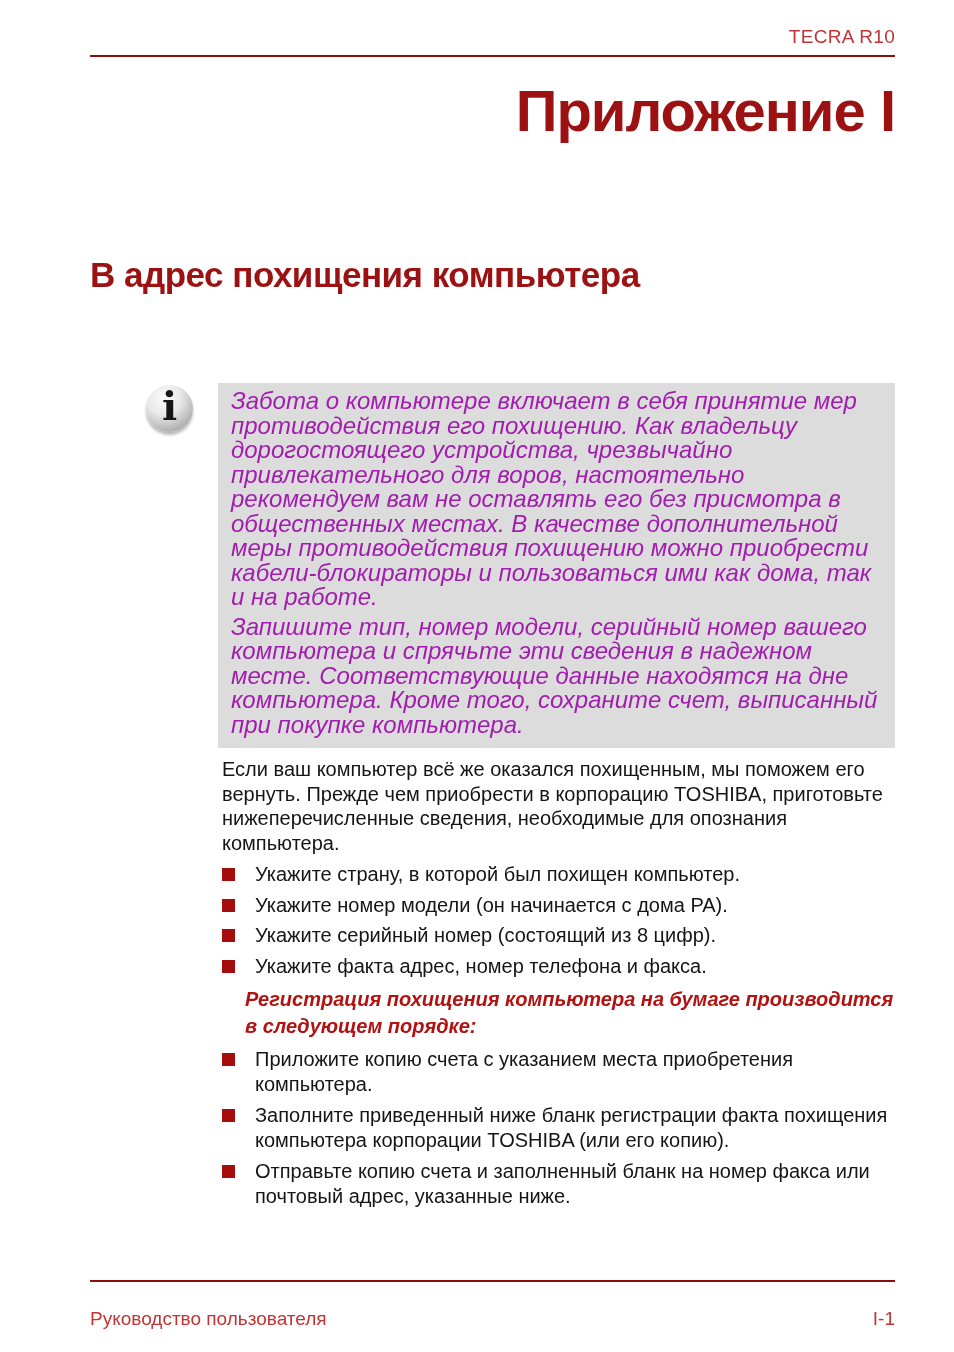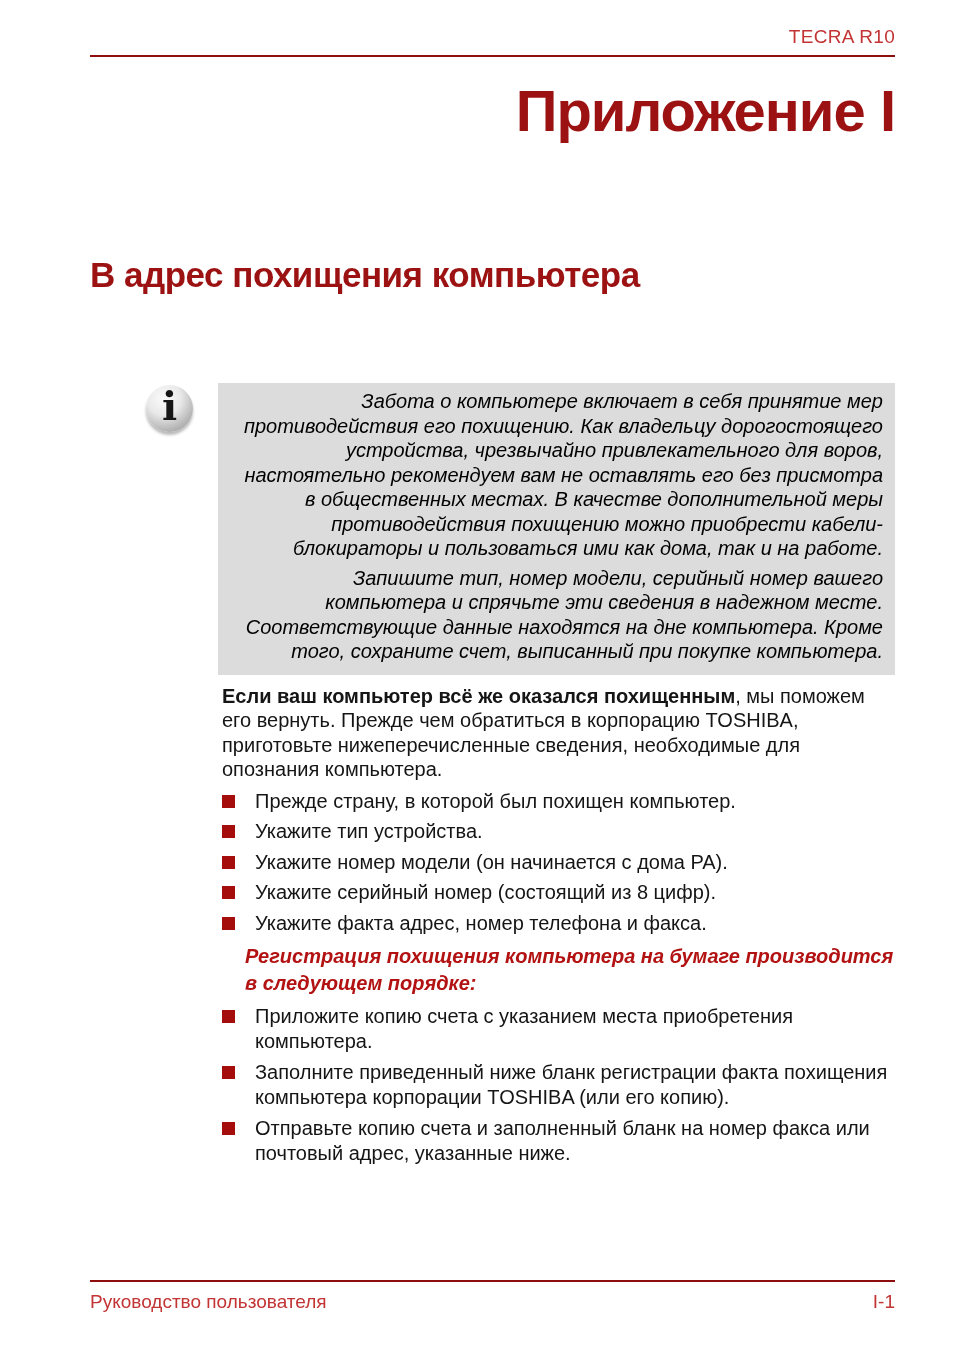--- a/index.html
+++ b/index.html
@@ -38,49 +38,49 @@
     box-shadow:0 3px 3px rgba(0,0,0,.28);
     display:flex; align-items:center; justify-content:center;
   }
   .info-glyph {
     font-family:"DejaVu Serif","Liberation Serif",serif;
     font-weight:bold; font-size:40px; line-height:1; color:#161616;
     transform:translateY(-3px);
   }
   .note-box {
     flex:1; background:#dcdcdc; padding:6px 12px 11px 13px;
-    font-style:italic; font-size:20px; line-height:24.5px; color:#000000;text-align:right;
+    font-style:italic; font-size:24px; line-height:24.5px; color:#a21caf;
   }
   .note-box p + p { margin-top:5px; }
 
   
   .content { margin-left:132px; }
   .intro { margin-top:9px; font-size:20px; line-height:24.5px; }
-  .intro .lead { font-weight:bold; }
+  .intro .lead { font-weight:normal; }
 
   ul.bullets { list-style:none; margin-top:7px; }
   ul.bullets li {
     position:relative; padding-left:33px;
     font-size:20px; line-height:24.5px; margin-bottom:6px;
   }
   ul.bullets li .sq {
     position:absolute; left:0; top:6px; width:13px; height:13px; background:#a50d0d;
   }
 
   .reg-heading {
     margin-top:8px; color:#b31212; font-weight:bold; font-style:italic;
     font-size:20px; line-height:27px; max-width:660px;margin-left:23px;
   }
   ul.bullets.second { margin-top:7px; }
   ul.bullets.second li { margin-bottom:7px; }
 
   
   .footer {
     position:absolute; left:90px; right:59px; top:1280px;
-    border-top:2px solid #8e0e0e; padding-top:9px;
+    border-top:2px solid #8e0e0e; padding-top:26px;
     display:flex; justify-content:space-between; align-items:baseline;
     color:#c33434; font-size:19px;
   }
 </style>
 </head>
 <body>
 
 <div class="page">
 
   <div class="header">
@@ -98,25 +98,24 @@
       </div>
     </div>
     <div class="note-box">
       <p>Забота о компьютере включает в себя принятие мер противодействия его похищению. Как владельцу дорогостоящего устройства, чрезвычайно привлекательного для воров, настоятельно рекомендуем вам не оставлять его без присмотра в общественных местах. В качестве дополнительной меры противодействия похищению можно приобрести кабели-блокираторы и пользоваться ими как дома, так и на работе.</p>
       <p>Запишите тип, номер модели, серийный номер вашего компьютера и спрячьте эти сведения в надежном месте. Соответствующие данные находятся на дне компьютера. Кроме того, сохраните счет, выписанный при покупке компьютера.</p>
     </div>
   </div>
 
   <div class="content">
 
-    <p class="intro"><span class="lead">Если ваш компьютер всё же оказался похищенным</span><span>, мы поможем его вернуть. Прежде чем обратиться в корпорацию TOSHIBA, приготовьте нижеперечисленные сведения, необходимые для опознания компьютера.</span></p>
+    <p class="intro"><span class="lead">Если ваш компьютер всё же оказался похищенным</span><span>, мы поможем его вернуть. Прежде чем приобрести в корпорацию TOSHIBA, приготовьте нижеперечисленные сведения, необходимые для опознания компьютера.</span></p>
 
     <ul class="bullets">
-      <li><span class="sq"></span><span>Прежде страну, в которой был похищен компьютер.</span></li>
-      <li><span class="sq"></span><span>Укажите тип устройства.</span></li>
+      <li><span class="sq"></span><span>Укажите страну, в которой был похищен компьютер.</span></li>
       <li><span class="sq"></span><span>Укажите номер модели (он начинается с дома PA).</span></li>
       <li><span class="sq"></span><span>Укажите серийный номер (состоящий из 8 цифр).</span></li>
       <li><span class="sq"></span><span>Укажите факта адрес, номер телефона и факса.</span></li>
     </ul>
 
     <p class="reg-heading">Регистрация похищения компьютера на бумаге производится в следующем порядке:</p>
 
     <ul class="bullets second">
       <li><span class="sq"></span><span>Приложите копию счета с указанием места приобретения компьютера.</span></li>
       <li><span class="sq"></span><span>Заполните приведенный ниже бланк регистрации факта похищения компьютера корпорации TOSHIBA (или его копию).</span></li>

